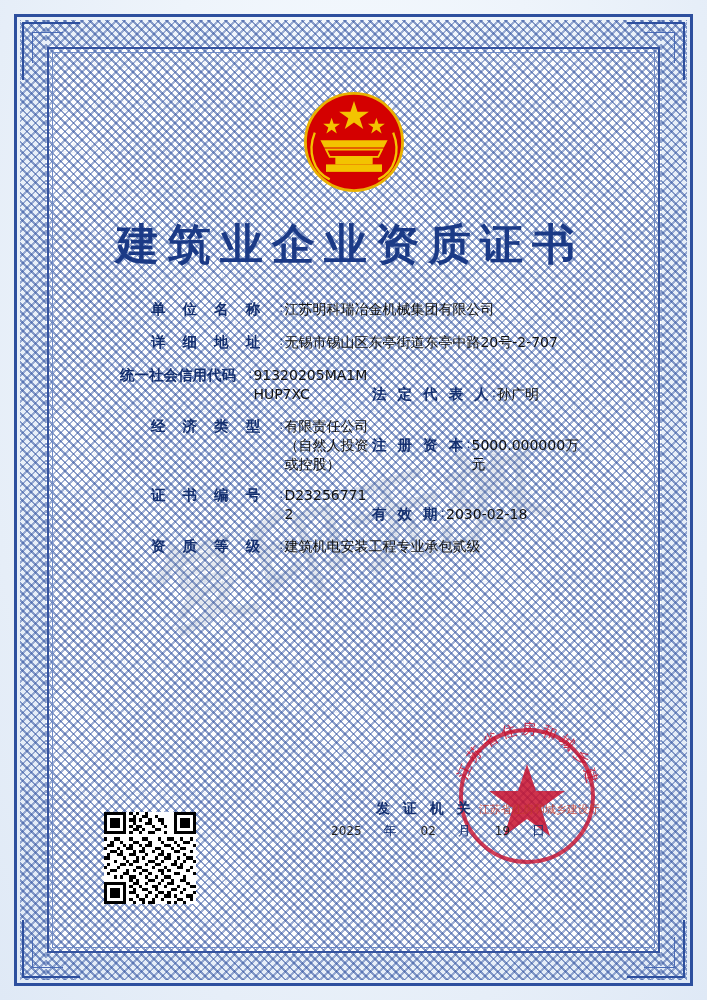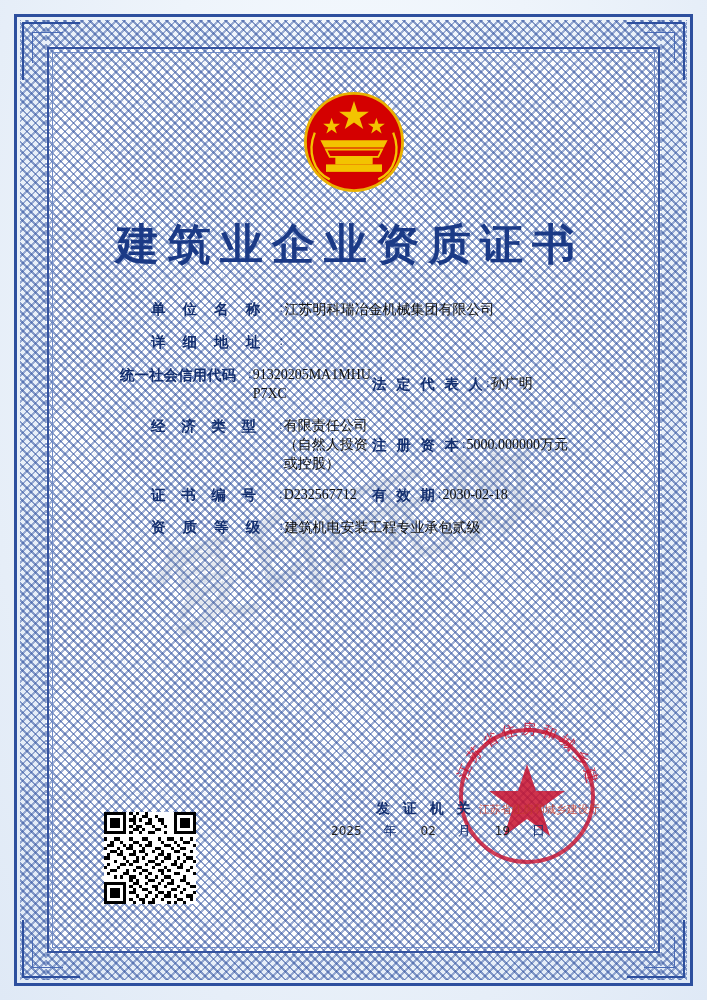--- a/index.html
+++ b/index.html
@@ -132,21 +132,21 @@
   .colon{
     color:#15306f;font-size:13px;margin:0 1px 0 0;flex:0 0 auto;
   }
   .val{
     color:#111;
     font-size:14px;
     line-height:1.35;
     flex:1 1 auto;
     word-break:break-all;
   }
-  .row-split{display:flex;width:470px;align-items:center;margin-bottom:13px;font-family:Liberation Serif, serif;}
+  .row-split{display:flex;width:470px;align-items:flex-end;margin-bottom:13px;}
   .half-l{display:flex;align-items:flex-start;width:252px;}
   .half-r{display:flex;align-items:flex-start;flex:1;}
   .w-lab-a{width:128px;}
 
   
   .qr{
     position:absolute;left:104px;bottom:96px;
     width:92px;height:92px;
     background:#fff;
   }
@@ -243,20 +243,21 @@
 
     <div class="row">
       <span class="lab sp6 w-lab-a">单 位 名 称</span>
       <span class="colon">:</span>
       <span class="val">江苏明科瑞冶金机械集团有限公司</span>
     </div>
 
     <div class="row">
       <span class="lab sp6 w-lab-a">详 细 地 址</span>
       <span class="colon">:</span>
+      <span class="val">无锡市锡山区东亭街道东亭中路20号-2-707</span>
     </div>
 
     <div class="row-split">
       <div class="half-l">
         <span class="lab sp0 w-lab-a">统一社会信用代码</span>
         <span class="colon">:</span>
         <span class="val">91320205MA1MHUP7XC</span>
       </div>
       <div class="half-r">
         <span class="lab sp3">法 定 代 表 人</span>

